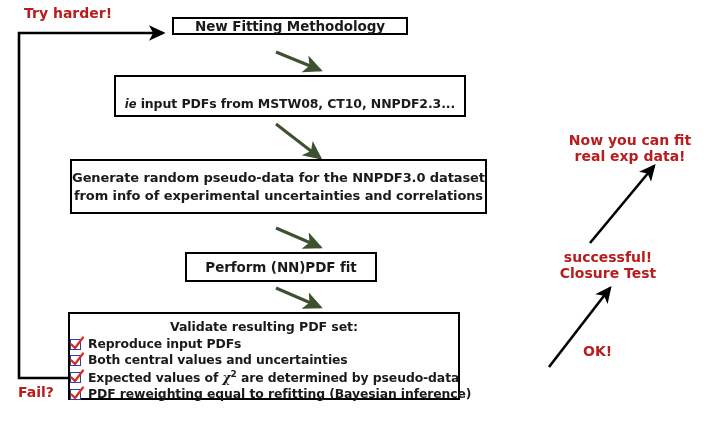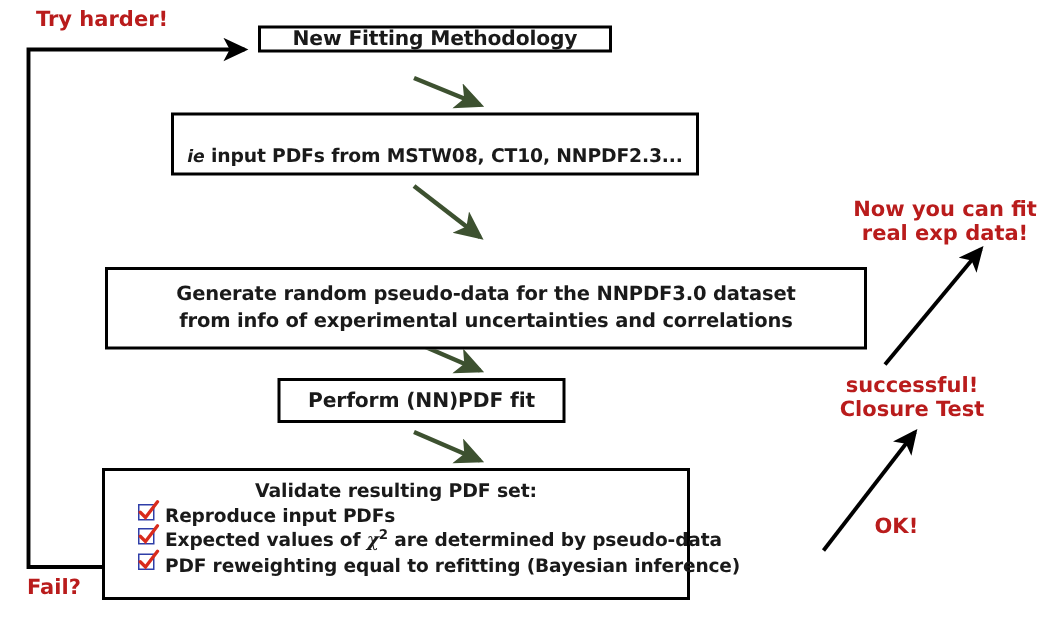--- a/index.html
+++ b/index.html
@@ -55,21 +55,21 @@
     font-size: 13.5px;
   }
   #box-law {
     left: 114px; top: 75px; width: 352px; height: 42px;
     font-size: 13px;
     line-height: 1.25;
   }
   #box-law .sub { font-size: 12.5px; margin-top: 16px; }
   #box-law .sub i { font-style: italic; font-weight: bold; font-size: 11.5px;}
   #box-pseudo {
-    left: 70px; top: 178px; width: 508px; height: 55px;
+    left: 70px; top: 159px; width: 417px; height: 55px;
     font-size: 13px;
     line-height: 1.35;
   }
   #box-fit {
     left: 185px; top: 252px; width: 192px; height: 30px;
     font-size: 13.5px;
   }
   #box-validate {
     left: 68px; top: 312px; width: 392px; height: 88px;
     display: block;
@@ -77,21 +77,21 @@
     font-size: 12.4px;
   }
   #box-validate .vtitle {
     text-align: center;
     font-weight: bold;
     font-size: 12.6px;
     margin-bottom: 2px;
   }
   .check-row {
     display: flex;
-    margin-left: 22px;
+    align-items: center;
     line-height: 1.32;
     font-weight: bold;
     white-space: nowrap;
   }
   .cbox {
     position: relative;
     width: 11px;
     height: 11px;
     border: 1.6px solid #2f3ea8;
     box-sizing: border-box;
@@ -170,20 +170,28 @@
 
     <div class="check-row">
       <span class="cbox">
         <svg width="16" height="16" viewBox="0 0 16 16">
             <path d="M2.5,8.5 L6,12 L14,1.5" fill="none" stroke="#d92b1c" stroke-width="2.2" stroke-linecap="round"></path>
           </svg>
       </span>
       <span>Reproduce input PDFs</span>
     </div>
 
+    <div class="check-row">
+      <span class="cbox">
+        <svg width="16" height="16" viewBox="0 0 16 16">
+            <path d="M2.5,8.5 L6,12 L14,1.5" fill="none" stroke="#d92b1c" stroke-width="2.2" stroke-linecap="round"></path>
+          </svg>
+      </span>
+      <span>Both central values and uncertainties</span>
+    </div>
 
     <div class="check-row">
       <span class="cbox">
         <svg width="16" height="16" viewBox="0 0 16 16">
             <path d="M2.5,8.5 L6,12 L14,1.5" fill="none" stroke="#d92b1c" stroke-width="2.2" stroke-linecap="round"></path>
           </svg>
       </span>
       <span><span>Expected values of </span><span class="chi">χ</span><sup>2</sup><span> are determined by pseudo-data</span></span>
     </div>
 

